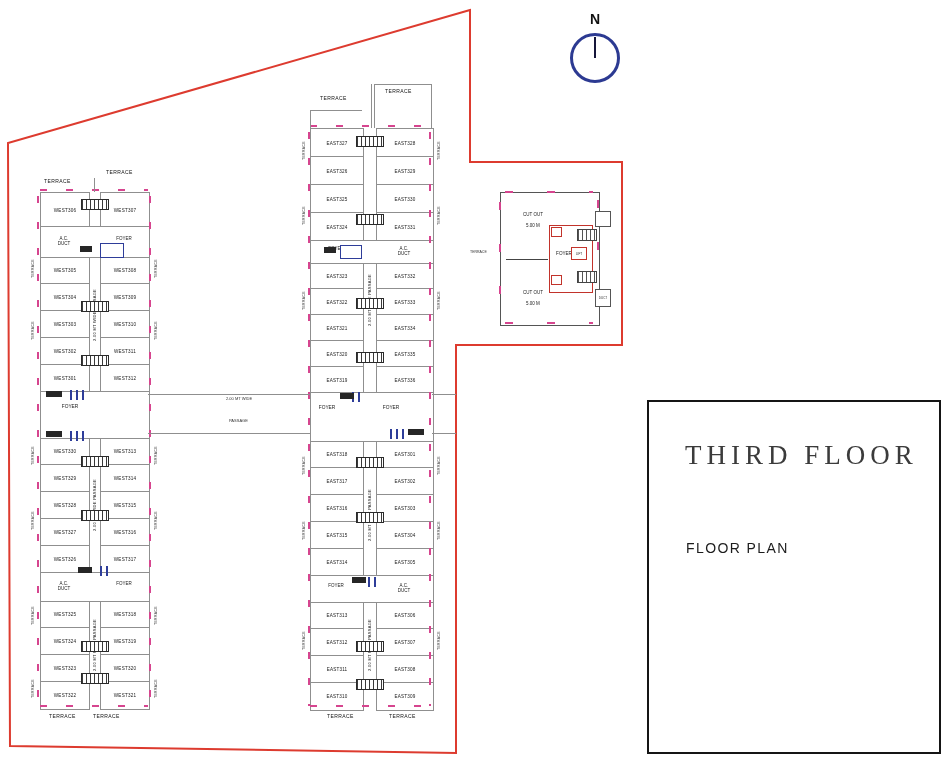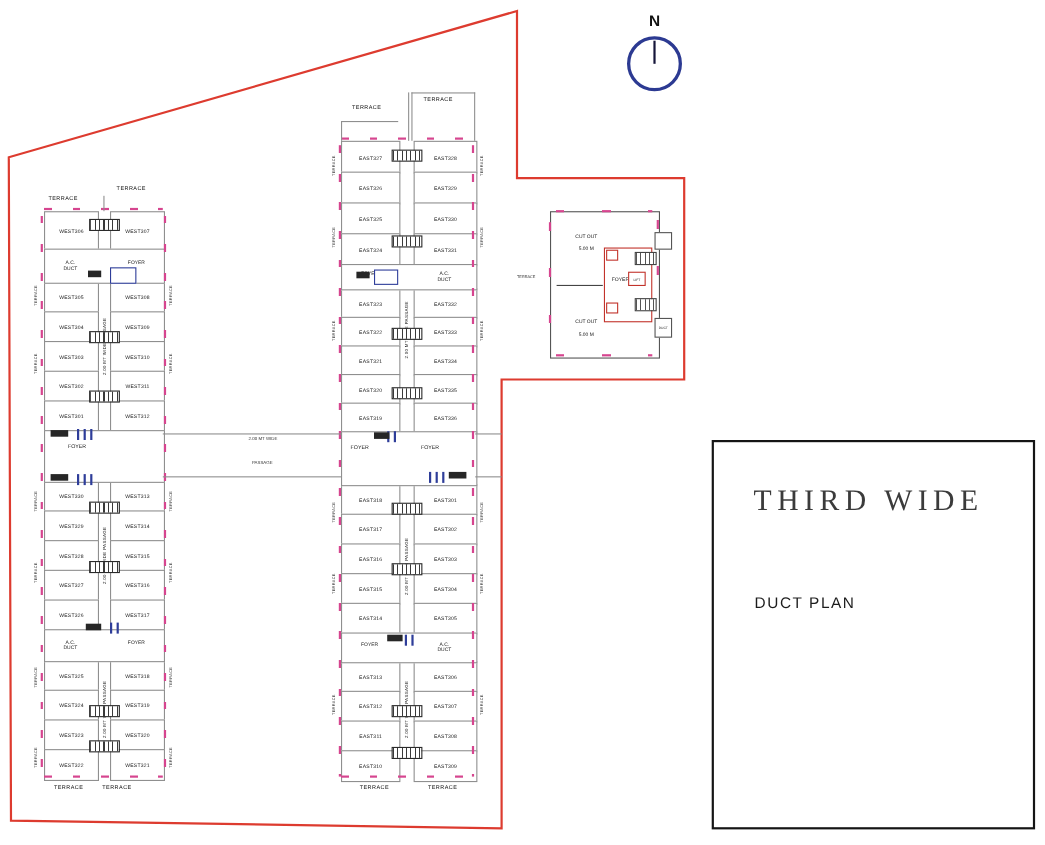--- a/index.html
+++ b/index.html
@@ -257,16 +257,16 @@
     <div class="abs" style="left:94px;top:18px;width:14px;height:14px;border:1px solid #555;background:#fff;"></div>
     <div class="abs" style="left:94px;top:96px;width:14px;height:16px;border:1px solid #555;background:#fff;font-size:3px;color:#333;display:flex;align-items:center;justify-content:center;">DUCT</div>
   </div>
   <div class="note" style="left:470px;top:250px;font-size:3.5px;">TERRACE</div>
   <div class="winb-h" style="left:505px;top:191px;width:88px;"></div>
   <div class="winb-h" style="left:505px;top:322px;width:88px;"></div>
   <div class="winb-v" style="left:499px;top:202px;height:118px;"></div>
   <div class="winb-v" style="left:597px;top:200px;height:60px;"></div>
 
   <div class="titleblock">
-    <div class="tb-title">THIRD WIDE</div>
-    <div class="tb-sub">DUCT PLAN</div>
+    <div class="tb-title">THIRD FLOOR</div>
+    <div class="tb-sub">FLOOR PLAN</div>
   </div>
 </div>
 
 </body></html>

